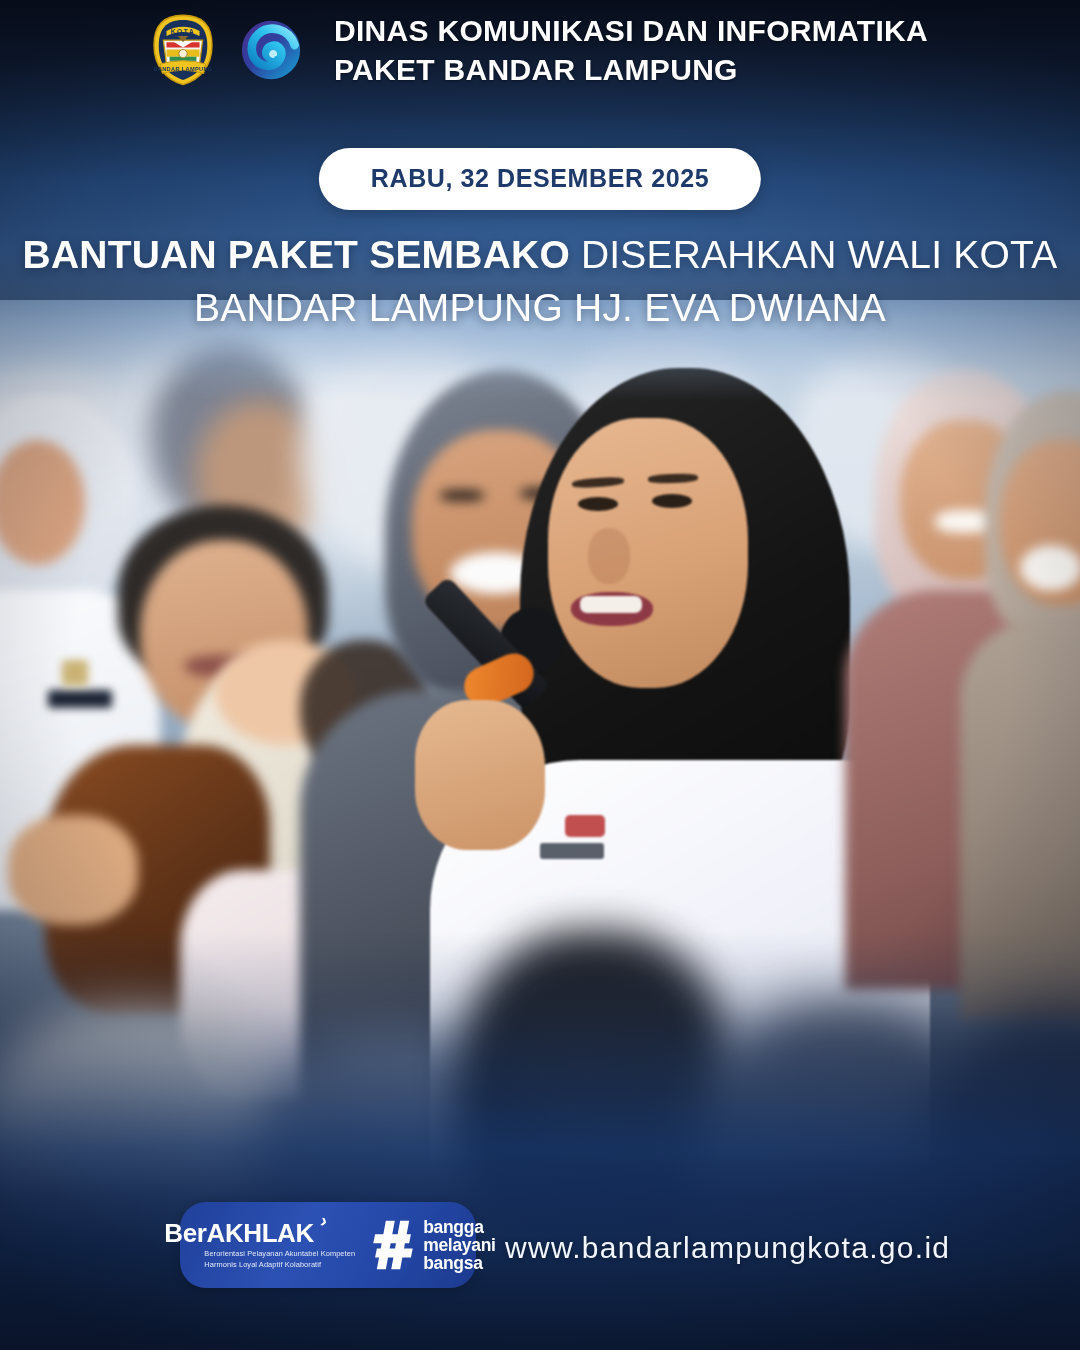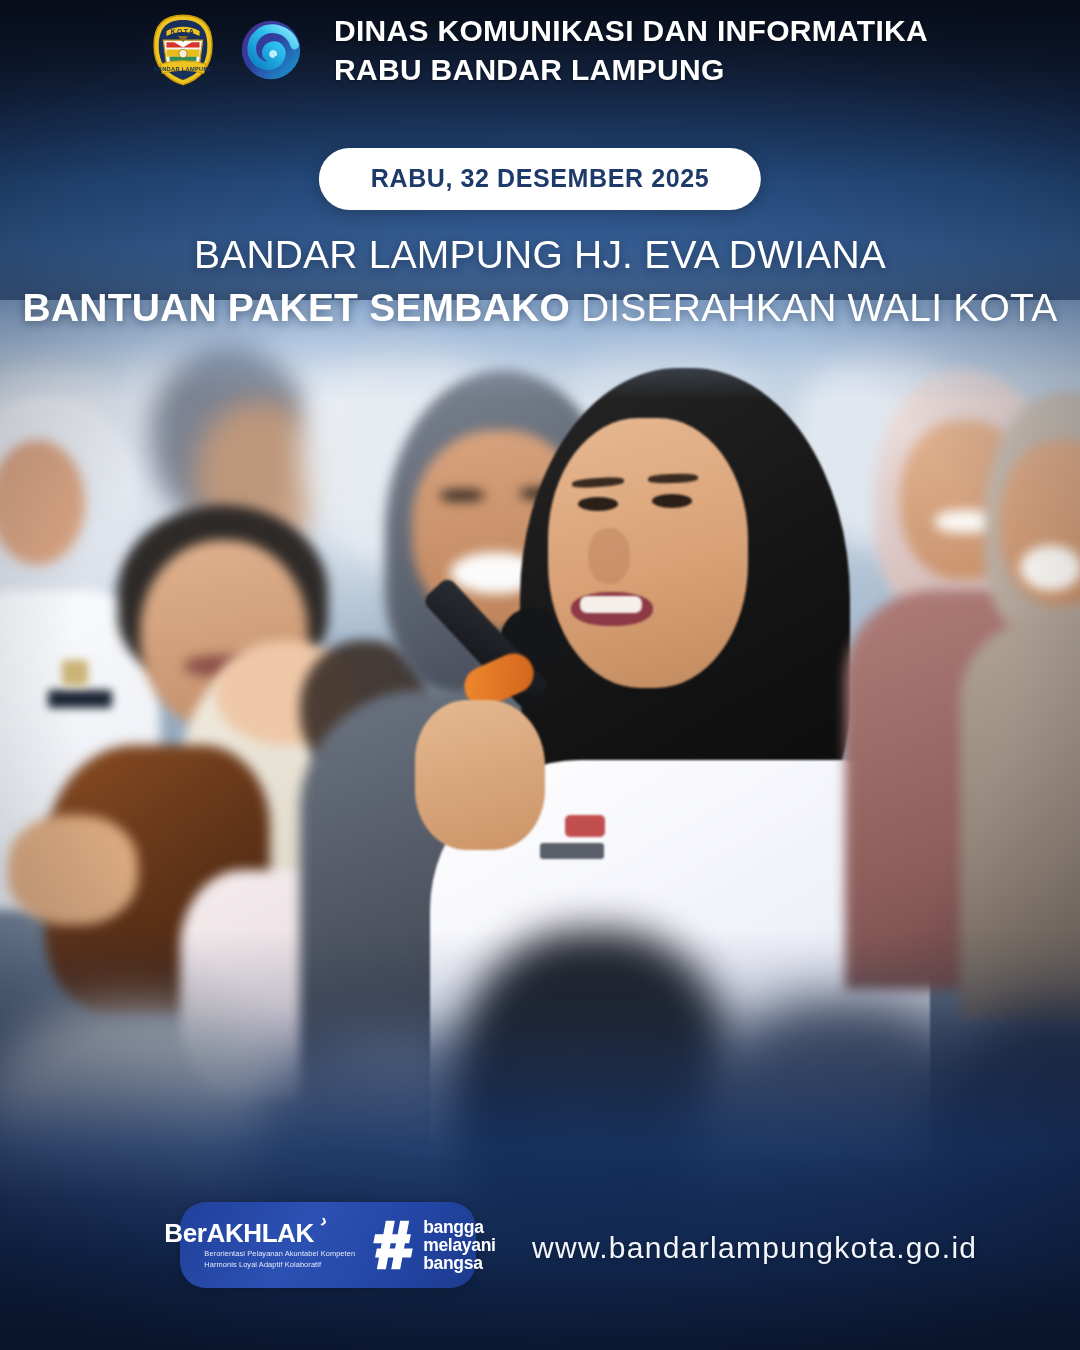--- a/index.html
+++ b/index.html
@@ -123,21 +123,21 @@
   .ba-sub {
     color:#e6ecfa; font-size:7.4px; line-height:1.42; margin-top:3px;
     letter-spacing:0.1px; white-space:nowrap;margin-left:40px;
   }
   .ba-hash { width:40px; height:52px; flex:0 0 auto; margin-left:10px; }
   .ba-right {
     color:#fff; font-weight:bold; font-size:17.5px; line-height:1.04;
     letter-spacing:-0.3px; margin-left:2px;
   }
   .website {
-    position:absolute; left:532px; top:50%; transform:translateY(-50%);
+    position:absolute; left:505px; top:50%; transform:translateY(-50%);
     color:#f2f6fc; font-size:30px; font-weight:300; letter-spacing:1.3px;
     text-shadow:0 1px 5px rgba(0,0,0,0.40); white-space:nowrap;
   }
 </style>
 </head>
 <body>
 
 <div class="poster">
 
   <div class="photo">
@@ -246,29 +246,29 @@
           <stop offset="100%" stop-color="#8ee6fb"></stop>
         </linearGradient>
       </defs>
       <circle cx="50" cy="50" r="47" fill="url(#kg1)"></circle>
       <path d="M88 42 C80 16 48 8 30 24 C14 38 16 62 32 72 C45 80 62 74 66 60 C69 49 60 40 50 44 C42 47 40 56 46 61 C50 64 56 62 57 57" fill="none" stroke="url(#kg2)" stroke-width="14" stroke-linecap="round"></path>
       <path d="M57 57 C57 53 53 52 51 54 C49 56 50 60 53 60" fill="none" stroke="#bfeefc" stroke-width="6" stroke-linecap="round"></path>
     </svg>
 
     <div class="org-text">
       <div>DINAS KOMUNIKASI DAN INFORMATIKA</div>
-      <div>RABU BANDAR LAMPUNG</div>
+      <div>PAKET BANDAR LAMPUNG</div>
     </div>
   </div>
 
   <div class="date-pill">RABU, 32 DESEMBER 2025</div>
 
   <div class="headline">
+    <span class="ln"><span class="strong">BANTUAN PAKET SEMBAKO</span><span class="light"> DISERAHKAN WALI KOTA</span></span>
     <span class="ln light">BANDAR LAMPUNG HJ. EVA DWIANA</span>
-    <span class="ln"><span class="strong">BANTUAN PAKET SEMBAKO</span><span class="light"> DISERAHKAN WALI KOTA</span></span>
   </div>
 
   <div class="footer">
 
     <div class="berakhlak">
       <div class="ba-left">
         <div class="ba-title"><span>BerAKHLAK</span><span class="ba-tick">›</span></div>
         <div class="ba-sub">Berorientasi Pelayanan Akuntabel Kompeten</div>
         <div class="ba-sub" style="margin-top:0">Harmonis Loyal Adaptif Kolaboratif</div>
       </div>

